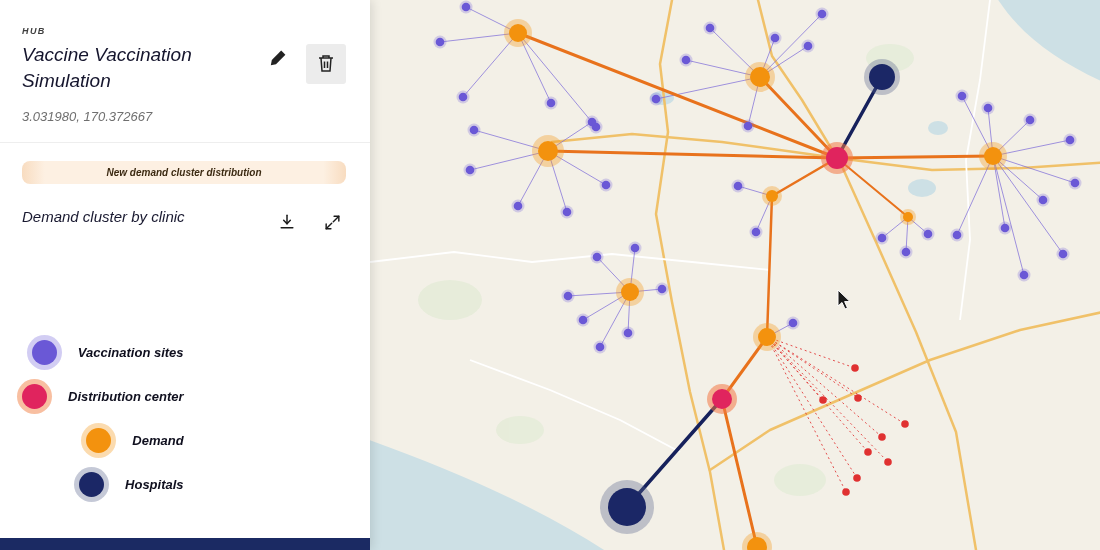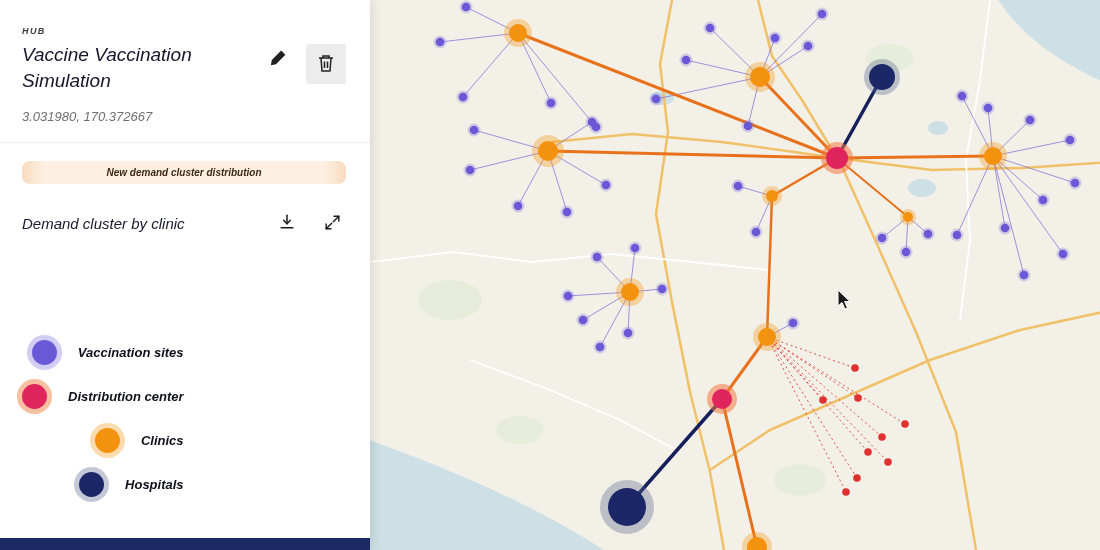--- a/index.html
+++ b/index.html
@@ -20,21 +20,21 @@
   .title-actions{display:flex;align-items:flex-start;gap:14px;margin-left:auto;margin-top:2px;}
   .icon-btn{background:none;border:none;padding:4px;cursor:pointer;display:flex;align-items:center;justify-content:center;}
   .trash-btn{width:40px;height:40px;background:#ececec;border-radius:3px;border:none;cursor:pointer;
              display:flex;align-items:center;justify-content:center;}
   .coords{font-size:13px;color:#6f6f6f;margin-top:16px;}
   .divider{border-top:1px solid #eeeeee;margin:18px -24px 0 -22px;}
   .banner{margin-top:18px;height:23px;display:flex;align-items:center;justify-content:center;
           background:linear-gradient(90deg,#f8dcc0 0%,#fdf0e2 7%,#fdf0e2 93%,#f8dcc0 100%);
           border-radius:8px;cursor:pointer;}
   .banner span{font-size:10px;font-weight:700;color:#3c2a12;}
-  .section-row{display:flex;align-items:center;margin-top:24px;}
+  .section-row{display:flex;align-items:flex-start;margin-top:24px;}
   .section-title{font-size:15px;color:#191930;}
   .section-icons{margin-left:auto;display:flex;gap:18px;align-items:center;}
   .legend{position:absolute;left:22px;top:330px;}
   .legend-item{display:flex;align-items:center;height:44px;justify-content:flex-end;}
   .legend-dot{width:25px;height:25px;border-radius:50%;flex:0 0 auto;}
   .legend-label{margin-left:21px;font-size:13px;font-weight:700;color:#10101f;}
   .sidebar-footer{position:absolute;left:0;bottom:0;width:370px;height:12px;background:#1b2a63;z-index:11;}
 </style>
 </head>
 <body>
@@ -326,21 +326,21 @@
         <div class="legend-item">
           <span class="legend-dot" style="background: rgb(106, 88, 214); box-shadow: rgba(106, 88, 214, 0.3) 0px 0px 0px 5px;"></span>
           <span class="legend-label">Vaccination sites</span>
         </div>
         <div class="legend-item">
           <span class="legend-dot" style="background: rgb(224, 36, 94); box-shadow: rgba(242, 139, 84, 0.55) 0px 0px 0px 5px;"></span>
           <span class="legend-label">Distribution center</span>
         </div>
         <div class="legend-item">
           <span class="legend-dot" style="background: rgb(243, 146, 14); box-shadow: rgba(244, 152, 27, 0.35) 0px 0px 0px 5px;"></span>
-          <span class="legend-label">Clinics</span>
+          <span class="legend-label">Demand</span>
         </div>
         <div class="legend-item">
           <span class="legend-dot" style="background: rgb(27, 39, 102); box-shadow: rgba(90, 100, 140, 0.35) 0px 0px 0px 5px;"></span>
           <span class="legend-label">Hospitals</span>
         </div>
       </div>
     </div>
     <div class="sidebar-footer"></div>
   </div>
 

